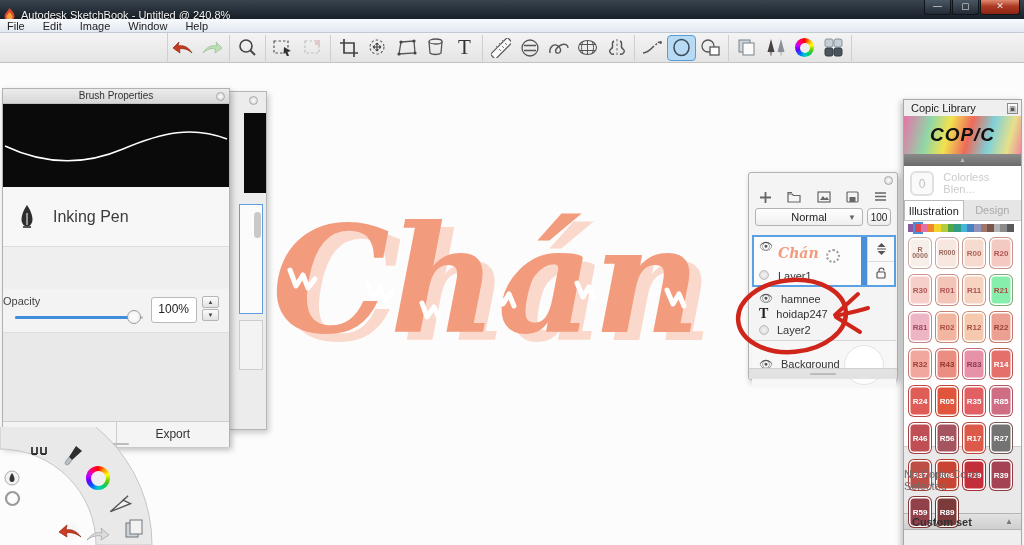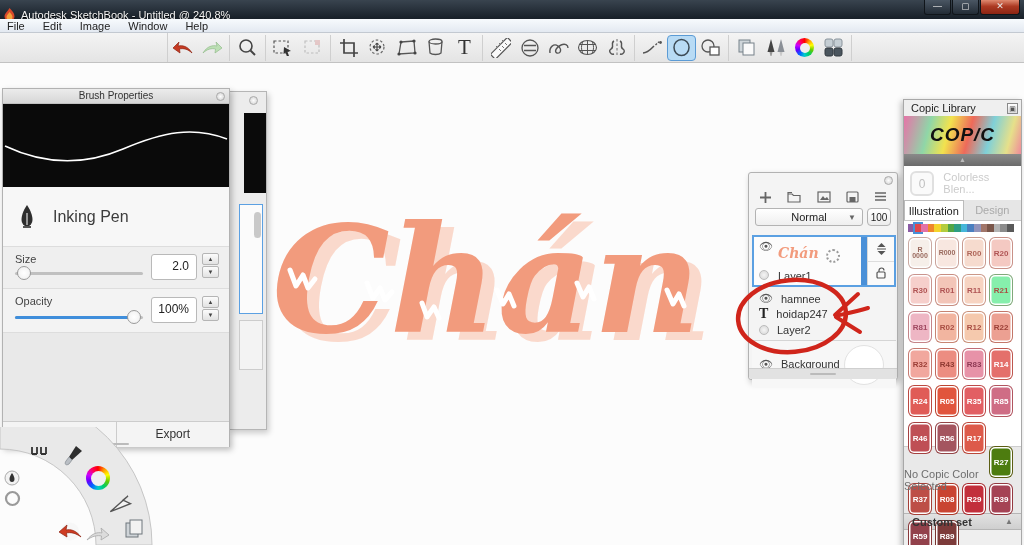--- a/index.html
+++ b/index.html
@@ -325,34 +325,23 @@
   </div>
   <div class="abs bp-name-row">
     <svg width="16" height="26" viewBox="0 0 16 26" style="margin-left:16px;">
       <path d="M8 1 C12 7 13.5 12 13.5 16 A5.5 6.5 0 0 1 2.5 16 C2.5 12 4 7 8 1Z" fill="#2e2e2e"></path>
         <path d="M8 9 V21" stroke="#fff" stroke-width="1"></path>
         <rect x="4" y="22" width="8" height="2" fill="#555"></rect>
     </svg>
     <span class="bp-name">Inking Pen</span>
   </div>
 
-  <div class="abs" style="left:0;top:158px;width:226px;height:42px;border-bottom:1px solid #ddd;">
-    <span class="abs bp-row-label" style="left:12px;top:6px;">Size</span>
-    <div class="abs slider-track" style="left:12px;top:25px;width:128px;">
-      <div class="slider-thumb" style="left:2px;"></div>
-    </div>
-    <div class="abs value-box" style="left:148px;top:7px;width:46px;height:26px;">2.0</div>
-    <div class="abs spinner" style="left:199px;top:6px;">
-      <div class="spin-btn">▲</div>
-      <div class="spin-btn">▼</div>
-    </div>
-  </div>
 
   <div class="abs" style="left:0;top:200px;width:226px;height:44px;border-bottom:1px solid #ddd;background:#f3f3f3;">
-    <span class="abs bp-row-label" style="left:12px;top:6px;">Opacity</span>
+    <span class="abs bp-row-label" style="left:0;top:6px;">Opacity</span>
     <div class="abs slider-track" style="left:12px;top:27px;width:128px;">
       <div class="slider-fill" style="width:118px;"></div>
       <div class="slider-thumb" style="left:112px;"></div>
     </div>
     <div class="abs value-box" style="left:148px;top:8px;width:46px;height:26px;">100%</div>
     <div class="abs spinner" style="left:199px;top:7px;">
       <div class="spin-btn">▲</div>
       <div class="spin-btn">▼</div>
     </div>
   </div>
@@ -507,21 +496,21 @@
       <div class="swatch" style="background: rgb(236, 141, 129); color: rgb(143, 58, 50);">R43</div>
       <div class="swatch" style="background: rgb(231, 146, 168); color: rgb(143, 58, 85);">R83</div>
       <div class="swatch" style="background: rgb(228, 112, 107); color: rgb(255, 255, 255);">R14</div>
       <div class="swatch" style="background: rgb(224, 92, 87); color: rgb(255, 255, 255);">R24</div>
       <div class="swatch" style="background: rgb(225, 85, 61); color: rgb(255, 255, 255);">R05</div>
       <div class="swatch" style="background: rgb(226, 95, 99); color: rgb(255, 255, 255);">R35</div>
       <div class="swatch" style="background: rgb(207, 109, 133); color: rgb(255, 255, 255);">R85</div>
       <div class="swatch" style="background: rgb(191, 79, 85); color: rgb(255, 255, 255);">R46</div>
       <div class="swatch" style="background: rgb(164, 85, 95); color: rgb(255, 255, 255);">R56</div>
       <div class="swatch" style="background: rgb(221, 90, 74); color: rgb(255, 255, 255);">R17</div>
-      <div class="swatch" style="background: #4d7c0f; color: rgb(255, 255, 255); margin-top: 24px;">R27</div>
+      <div class="swatch" style="background: #737373; color: rgb(255, 255, 255);">R27</div>
       <div class="swatch" style="background: rgb(189, 78, 71); color: rgb(255, 255, 255);">R37</div>
       <div class="swatch" style="background: rgb(201, 68, 50); color: rgb(255, 255, 255);">R08</div>
       <div class="swatch" style="background: rgb(194, 47, 59); color: rgb(255, 255, 255);">R29</div>
       <div class="swatch" style="background: rgb(165, 67, 85); color: rgb(255, 255, 255);">R39</div>
       <div class="swatch" style="background: rgb(146, 65, 75); color: rgb(255, 255, 255);">R59</div>
       <div class="swatch" style="background: rgb(124, 59, 58); color: rgb(255, 255, 255);">R89</div>
     </div>
   <div class="copic-info">
     <span>No Copic Color Selected</span>
   </div>

